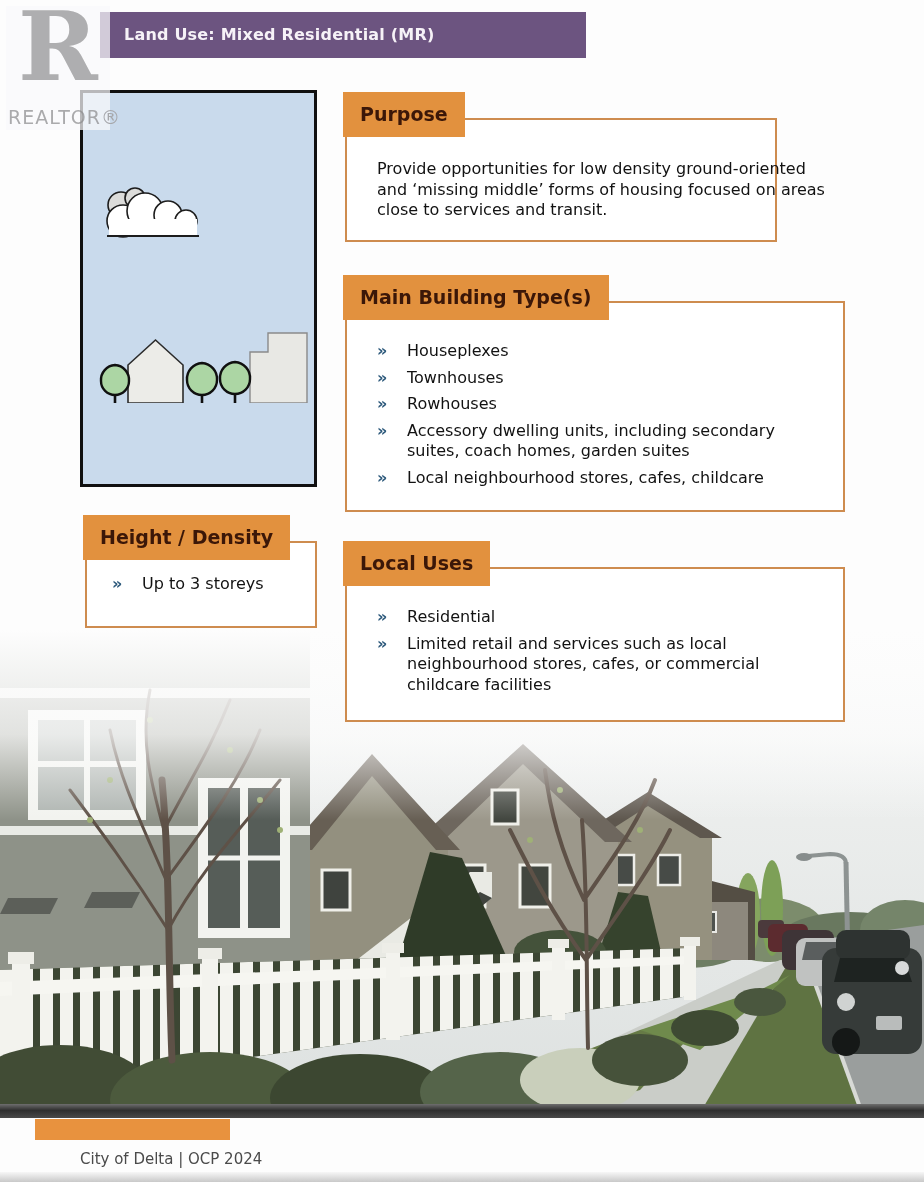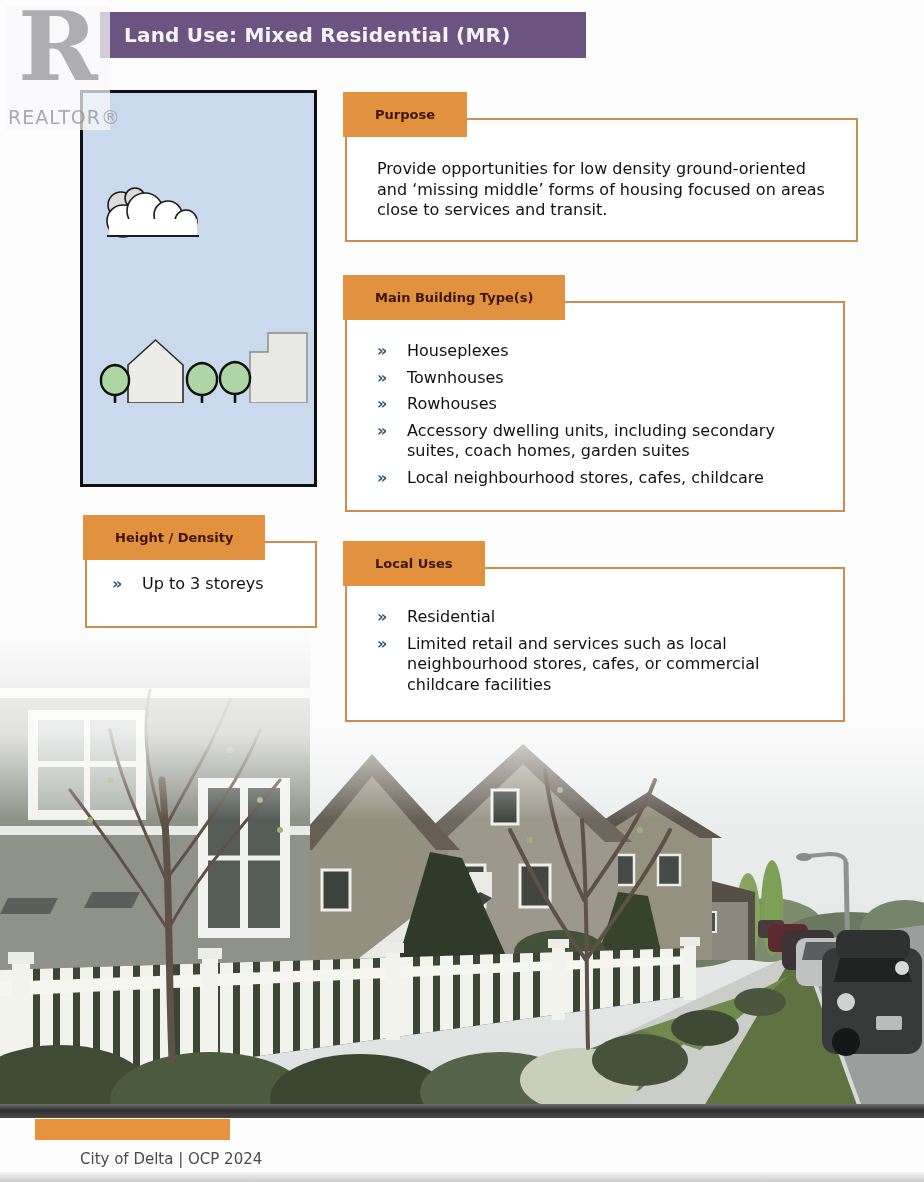--- a/index.html
+++ b/index.html
@@ -2,46 +2,46 @@
 <html><head>
 <meta charset="utf-8">
 <style>
   html,body { margin:0; padding:0; }
   body { width:924px; height:1182px; position:relative; overflow:hidden;
          background:#FDFDFD; font-family:"DejaVu Sans","Liberation Sans",sans-serif; }
   .abs { position:absolute; }
 
   
   .titlebar { left:100px; top:12px; width:486px; height:46px; background:#6C5480; z-index:4; }
-  .titlebar h1 { margin:0; padding-left:24px; line-height:46px; font-size:20px;
+  .titlebar h1 { margin:0; padding-left:24px; line-height:46px; font-size:16px;
                  font-weight:bold; color:#F6F2F7; letter-spacing:0.2px; }
 
   
   .watermark { left:6px; top:6px; width:104px; height:124px;
                background:rgba(250,250,252,0.78); z-index:6; opacity:0.92; }
   .wm-r { position:absolute; left:0; right:0; top:-16px; text-align:center;
           font-family:"DejaVu Serif","Liberation Serif",serif; font-weight:bold;
           font-size:96px; color:#A8A8AA; }
   .wm-label { position:absolute; left:2px; bottom:2px; width:110px; text-align:left;
               font-size:19px; color:#A4A4A6; letter-spacing:1px; }
 
   
   .zone-diagram { left:80px; top:90px; width:237px; height:397px; border:3px solid #101010;
                   background:#C9DAEC; box-sizing:border-box; z-index:3; }
   .zone-band { position:absolute; left:0; right:0; bottom:0; height:81px; background:#F1B93F;
                border-top:3px solid #101010; display:flex; align-items:center; justify-content:center; }
   .zone-band span { font-weight:bold; font-size:17px; color:#4A2012; }
 
   
-  .sec-label { background:#E2913E; color:#3B1708; font-weight:bold; font-size:13px;
-               line-height:45px; height:45px; padding:0 32px; z-index:2; white-space:nowrap; }
+  .sec-label { background:#E2913E; color:#3B1708; font-weight:bold; font-size:19px;
+               line-height:45px; height:45px; padding:0 17px; z-index:2; white-space:nowrap; }
   .sec-box   { background:#FFFFFF; border:2px solid #CE8C4F; box-sizing:border-box; z-index:1; }
 
   .lbl-purpose  { left:343px; top:92px; }
-  .box-purpose  { left:345px; top:118px; width:513px; height:124px; }
+  .box-purpose  { left:345px; top:118px; width:432px; height:124px; }
   .box-purpose p { margin:0; position:absolute; left:30px; top:39px; width:450px;
                    font-size:16px; line-height:20.5px; color:#121212; }
 
   .lbl-building { left:343px; top:275px; }
   .box-building { left:345px; top:301px; width:500px; height:211px; }
 
   .lbl-height   { left:83px; top:515px; }
   .box-height   { left:85px; top:541px; width:232px; height:87px; }
 
   .lbl-uses     { left:343px; top:541px; }

